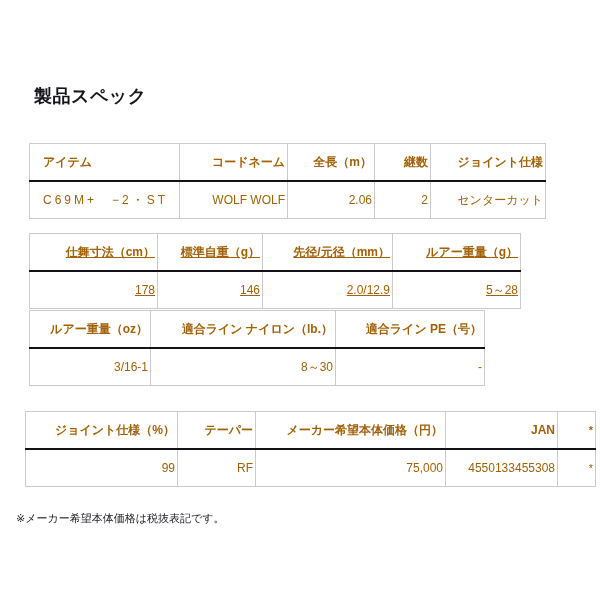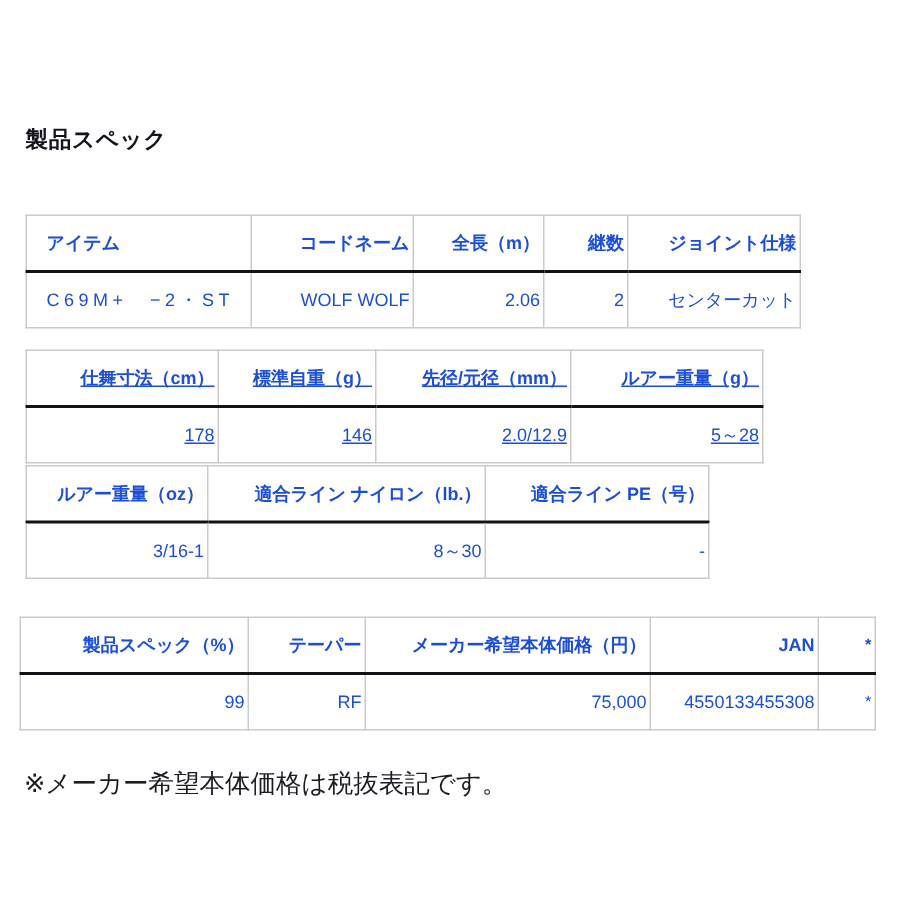--- a/index.html
+++ b/index.html
@@ -10,33 +10,34 @@
   body {
     position: relative;
     width: 600px;
     height: 600px;
     font-family: "Liberation Sans", "DejaVu Sans", sans-serif;
     color: #1c1c24;
     overflow: hidden;
   }
   .page-title {
     position: absolute;
-    left: 17px;
+    left: 34px;
     top: 84px;
-    font-size: 15px;
+    font-size: 18px;
     font-weight: bold;
     color: #15151d;
     letter-spacing: 0.5px;
   }
   table.spec {
     position: absolute;
     border-collapse: collapse;
     table-layout: fixed;
     font-size: 12px;
-    color: #1d4ed8;
+    color: #a16207;
+    margin-left: 12px;
   }
   table.spec th,
   table.spec td {
     border: 1px solid #cbcbcb;
     height: 36px;
     padding: 0 2px;
     text-align: right;
     vertical-align: middle;
     white-space: nowrap;
     overflow: hidden;
@@ -57,21 +58,21 @@
     font-size: 11px;
   }
   #t1 { left: 17px; top: 143px; width: 516px; }
   #t2 { left: 17px; top: 233px; width: 491px; text-decoration: underline; }
   #t3 { left: 17px; top: 310px; width: 455px; }
   #t4 { left: 13px; top: 411px; width: 570px; }
   .footnote {
     position: absolute;
     left: 16px;
     top: 511px;
-    font-size: 17px;
+    font-size: 11px;
     color: #1c1c24;
   }
 </style>
 </head>
 <body>
 
 <div class="page-title">製品スペック</div>
 
 <table class="spec" id="t1">
   <colgroup>
@@ -151,21 +152,21 @@
 <table class="spec" id="t4">
   <colgroup>
     <col style="width:152px">
       <col style="width:78px">
       <col style="width:190px">
       <col style="width:112px">
       <col style="width:38px">
   </colgroup>
   <thead>
     <tr>
-      <th>製品スペック（%）</th>
+      <th>ジョイント仕様（%）</th>
       <th>テーパー</th>
       <th>メーカー希望本体価格（円）</th>
       <th>JAN</th>
       <th class="star">*</th>
     </tr>
   </thead>
   <tbody>
     <tr>
       <td>99</td>
       <td>RF</td>

